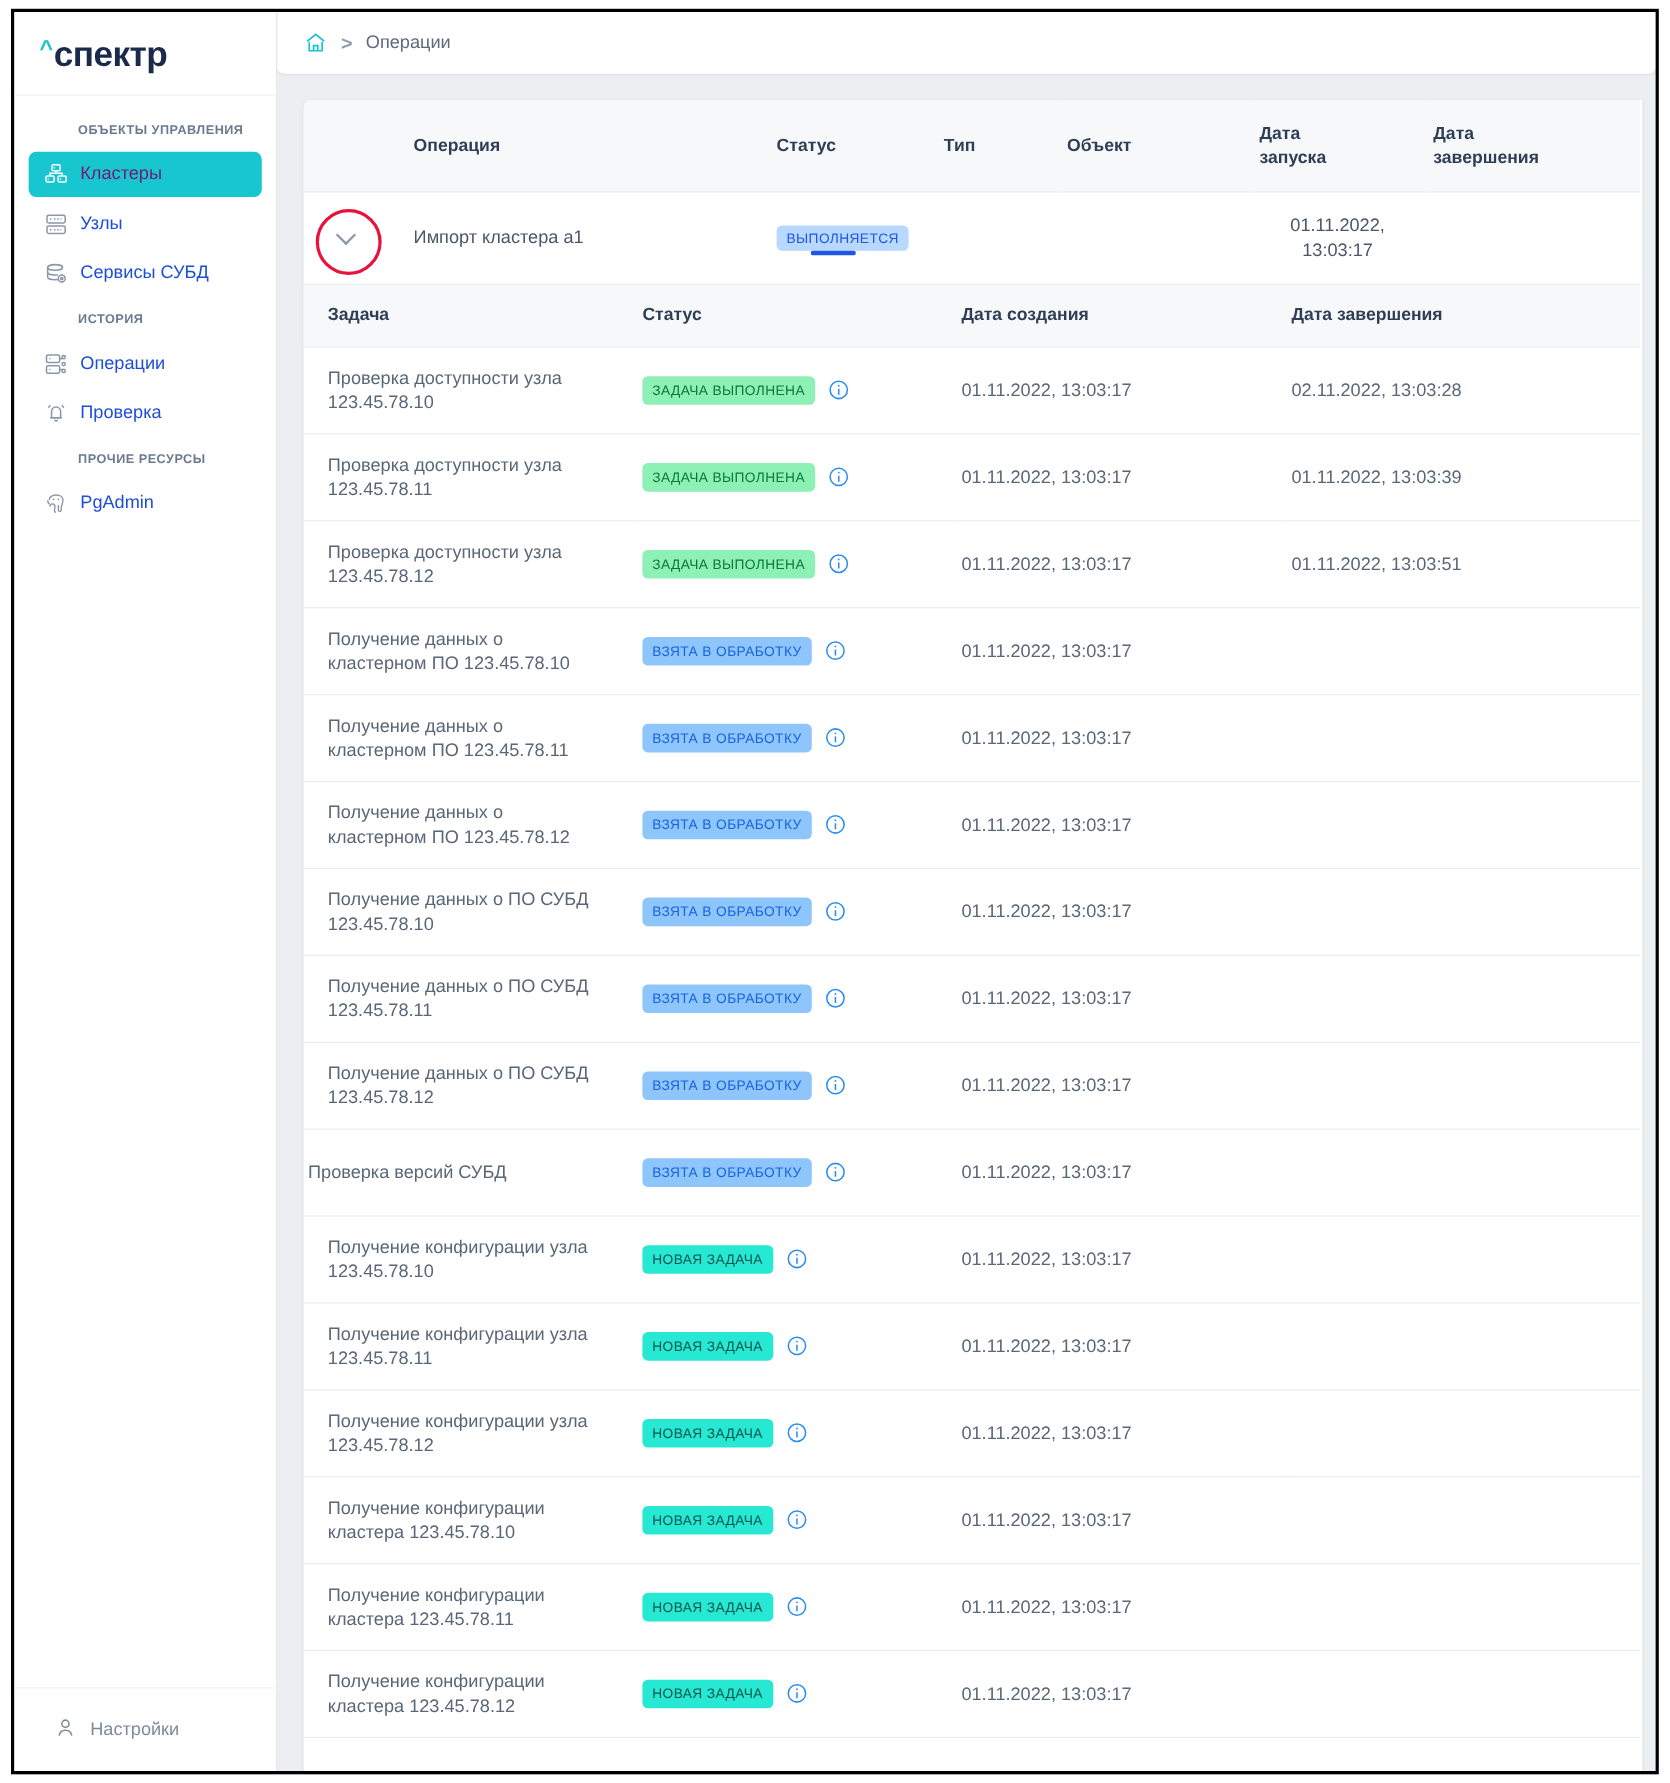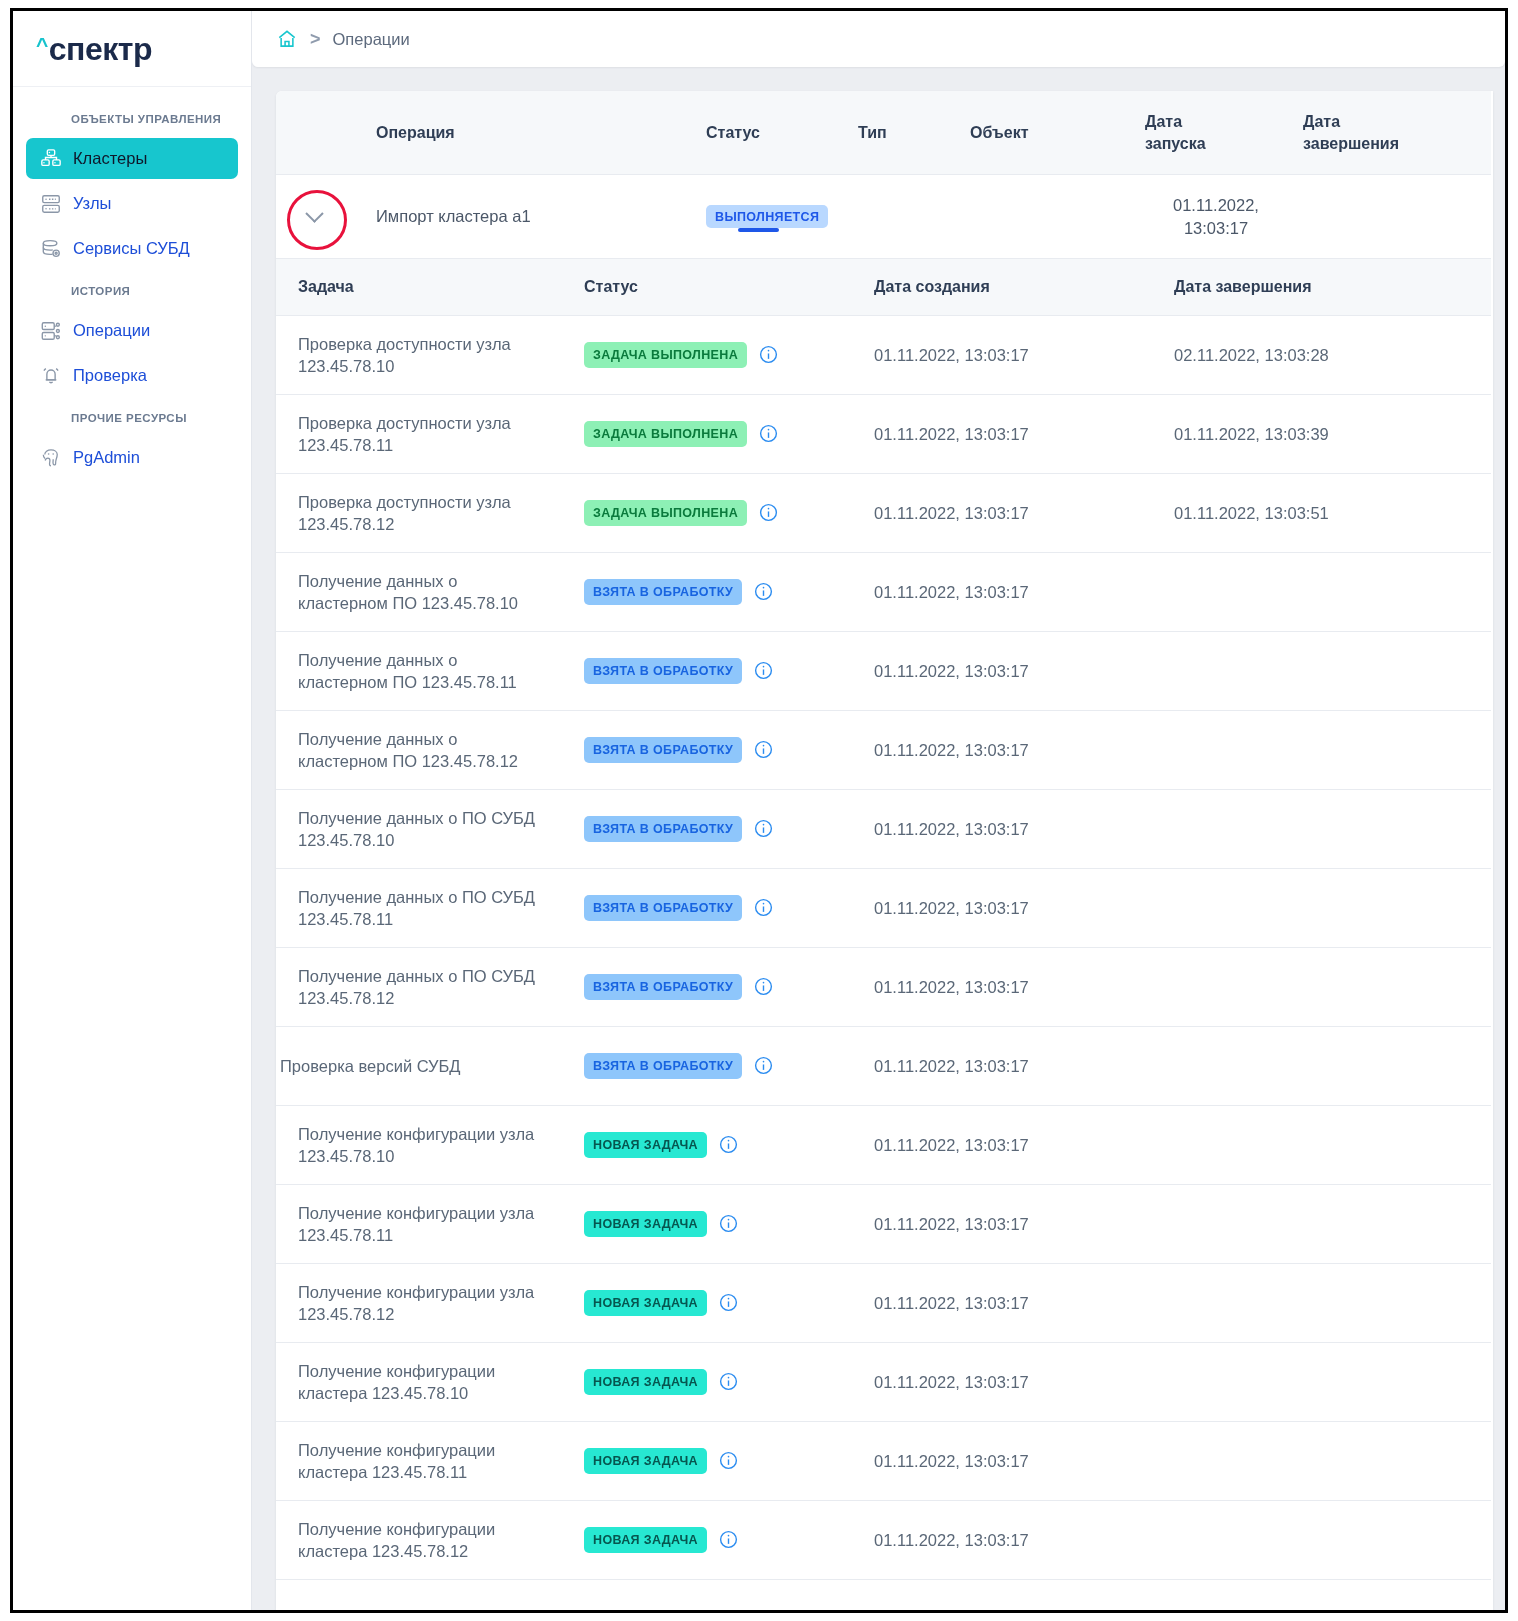--- a/index.html
+++ b/index.html
@@ -77,21 +77,21 @@
     height: 41px;
     margin: 4px 13px;
     padding-left: 14px;
     border-radius: 7px;
     color: #1d4ed8;
     font-size: 16.5px;
     cursor: pointer;
   }
   .nav-item.active {
     background: #17c6ce;
-    color: #0f172a;
+    color: #701a75;
   }
   .nav-item .ico { width: 22px; height: 22px; display: block; flex: none; }
   .nav-item .ico svg { display: block; }
   .settings-wrap {
     border-top: 1px solid #eef0f4;
     height: 76px;
     display: flex;
     align-items: center;
     padding-left: 36px;
   }
@@ -197,21 +197,21 @@
     height: 79px;
     vertical-align: middle;
     line-height: 1.34;
   }
   .task-name { white-space: pre-line; }
 
   
   .badge {
     display: inline-block;
     font-size: 12.5px;
-    font-weight: 700;
+    font-weight: 400;
     letter-spacing: .35px;
     padding: 5px 9px 4px;
     border-radius: 5px;
     vertical-align: middle;
     white-space: nowrap;
   }
   .badge.running { background: #b9d8ff; color: #1e57e8; position: relative; }
   .badge.running .bar {
     position: absolute;
     left: 26%; bottom: -4px;
@@ -338,20 +338,31 @@
               <path d="M12 20.5c-1 0-1.6-.7-1.6-1.8 0-1.6.4-2.6.4-4.2 0-1.4-.8-2.4-2.2-2.4-1.6 0-2.6 1.1-3 2.6"></path>
               <path d="M5.4 12.5C4.2 11.3 3.6 9.9 3.6 8.5"></path>
               <circle cx="9.4" cy="7.6" r=".9" fill="#8b97a8" stroke="none"></circle>
               <circle cx="14.4" cy="7.6" r=".9" fill="#8b97a8" stroke="none"></circle>
             </svg>
           </span>
           <span>PgAdmin</span>
         </div>
       </nav>
 
+      <div class="settings-wrap">
+        <div class="settings-item">
+          <span class="ico">
+            <svg viewBox="0 0 24 24" width="21" height="21" fill="none" stroke="#7e8a9c" stroke-width="1.6">
+              <circle cx="12" cy="8" r="3.7"></circle>
+              <path d="M5.4 20.4c.6-3.5 3.3-5.6 6.6-5.6s6 2.1 6.6 5.6"></path>
+            </svg>
+          </span>
+          <span>Настройки</span>
+        </div>
+      </div>
     </aside>
 
     <section id="main">
 
       <div class="breadcrumb-card">
         <span class="crumb-link">
           <svg viewBox="0 0 24 24" width="22" height="22" fill="none" stroke="#17c6ce" stroke-width="1.7">
             <path d="M3.6 10.4 12 3.6l8.4 6.8"></path>
             <path d="M5.6 10.8v9h12.8v-9"></path>
             <path d="M9.9 19.8v-5.1h4.2v5.1"></path>

